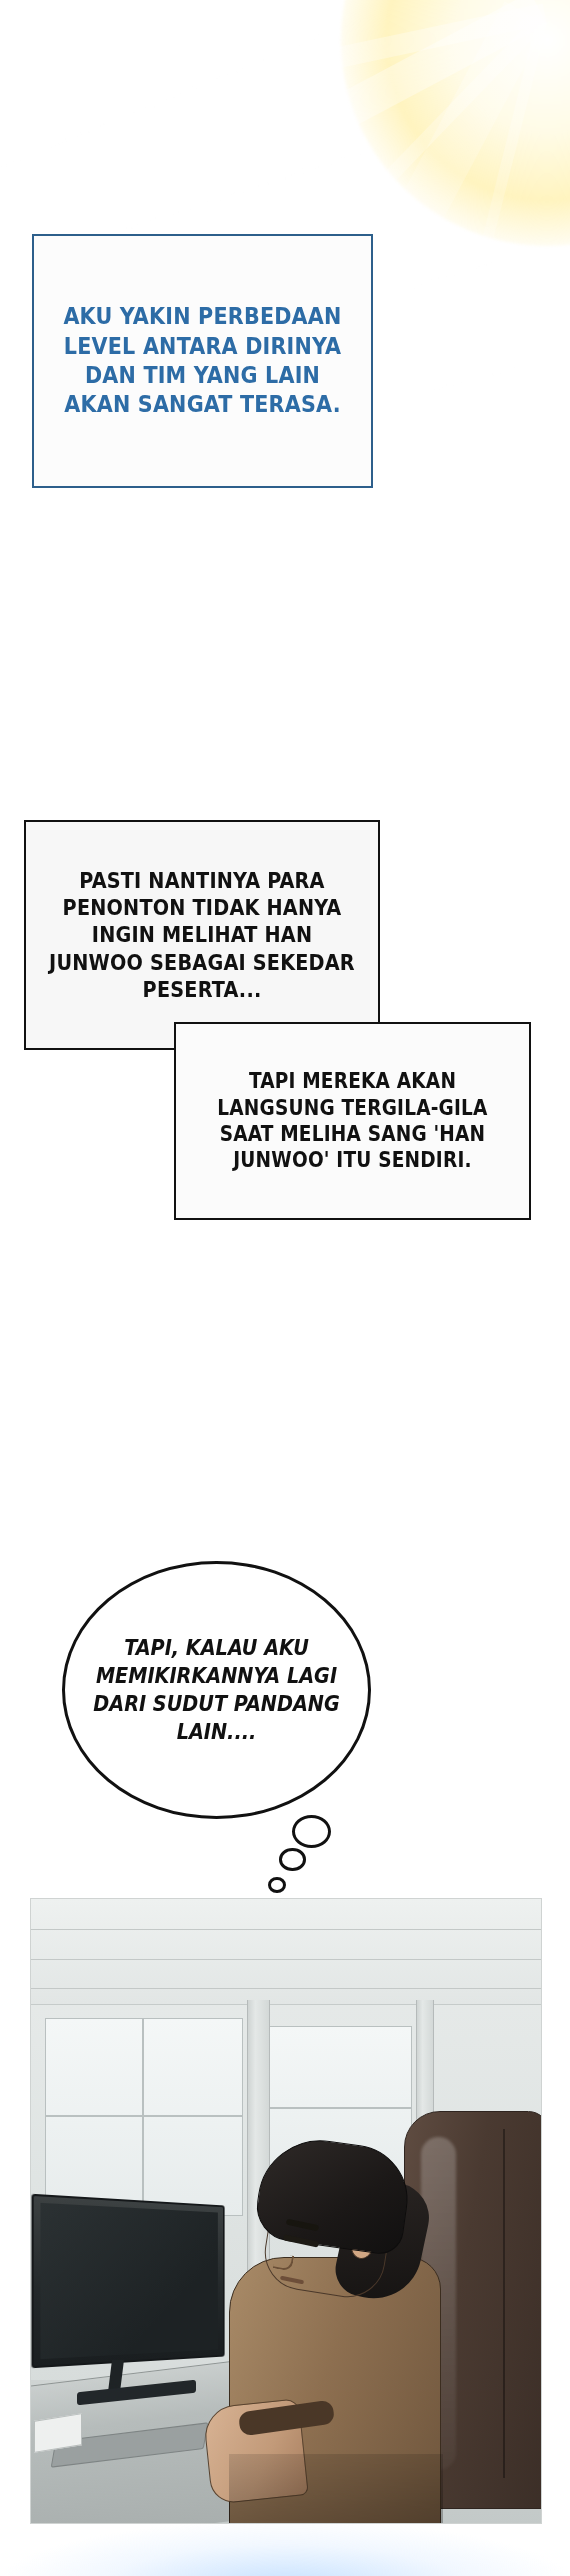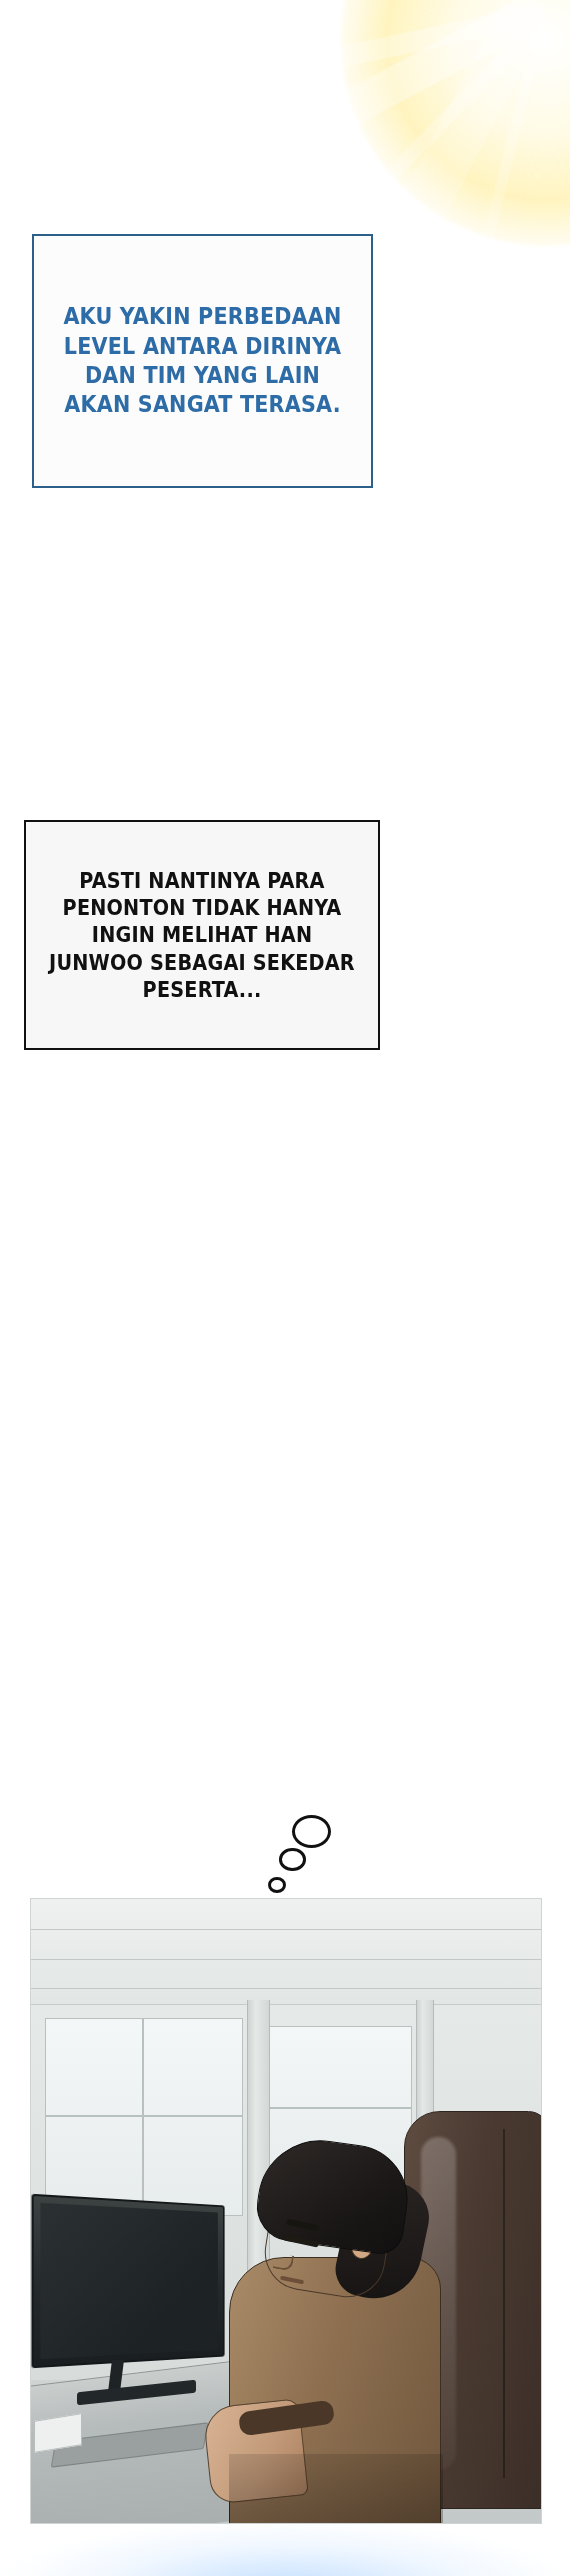--- a/index.html
+++ b/index.html
@@ -407,21 +407,27 @@
   </div>
 
   <div class="cap-box" id="caption-1">
     <div class="cap-text">AKU YAKIN PERBEDAAN LEVEL ANTARA DIRINYA DAN TIM YANG LAIN AKAN SANGAT TERASA.</div>
   </div>
 
   <div class="cap-box" id="caption-2">
     <div class="cap-text">PASTI NANTINYA PARA PENONTON TIDAK HANYA INGIN MELIHAT HAN JUNWOO SEBAGAI SEKEDAR PESERTA...</div>
   </div>
 
-
+  <div class="cap-box" id="caption-3">
+    <div class="cap-text">TAPI MEREKA AKAN LANGSUNG TERGILA-GILA SAAT MELIHA SANG 'HAN JUNWOO' ITU SENDIRI.</div>
+  </div>
+
+  <div class="thought-balloon">
+    <div class="cap-text">TAPI, KALAU AKU MEMIKIRKANNYA LAGI DARI SUDUT PANDANG LAIN....</div>
+  </div>
   <div class="bubble-tail" id="bubble-tail-1"></div>
   <div class="bubble-tail" id="bubble-tail-2"></div>
   <div class="bubble-tail" id="bubble-tail-3"></div>
 
   <div class="panel-office">
     <div class="wall"></div>
     <div class="ceiling"></div>
     <div class="ceiling-line" style="left:0; top:30px; width:512px;"></div>
     <div class="ceiling-line" style="left:0; top:60px; width:512px;"></div>
     <div class="ceiling-line" style="left:0; top:89px; width:512px;"></div>

